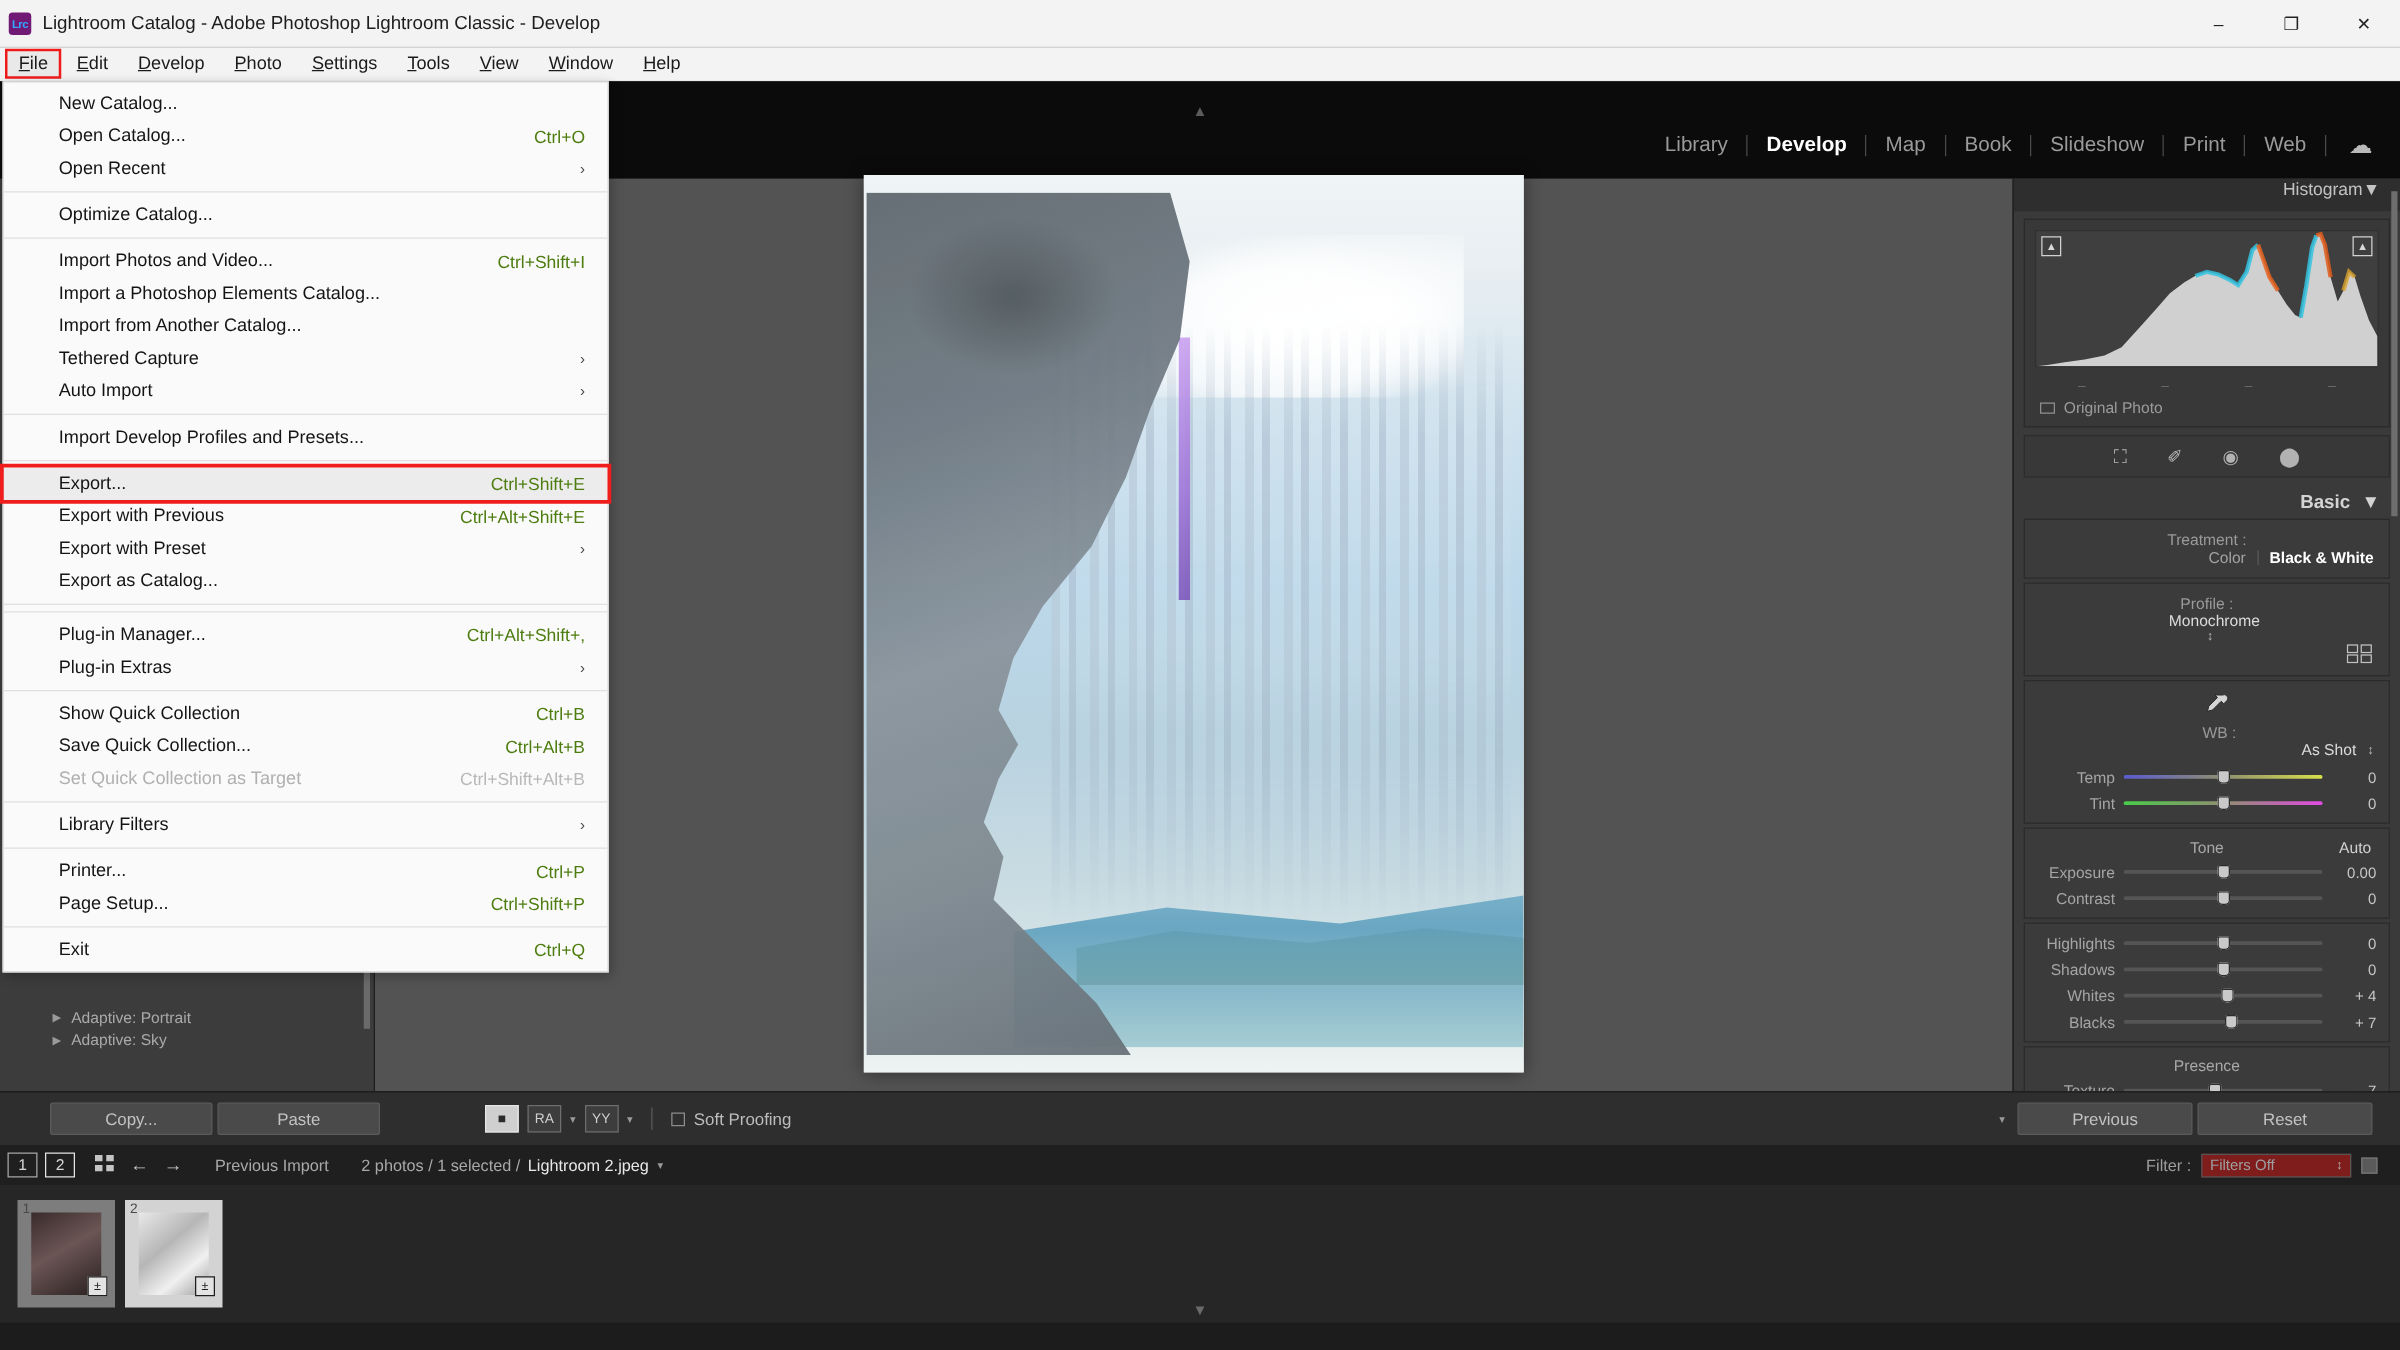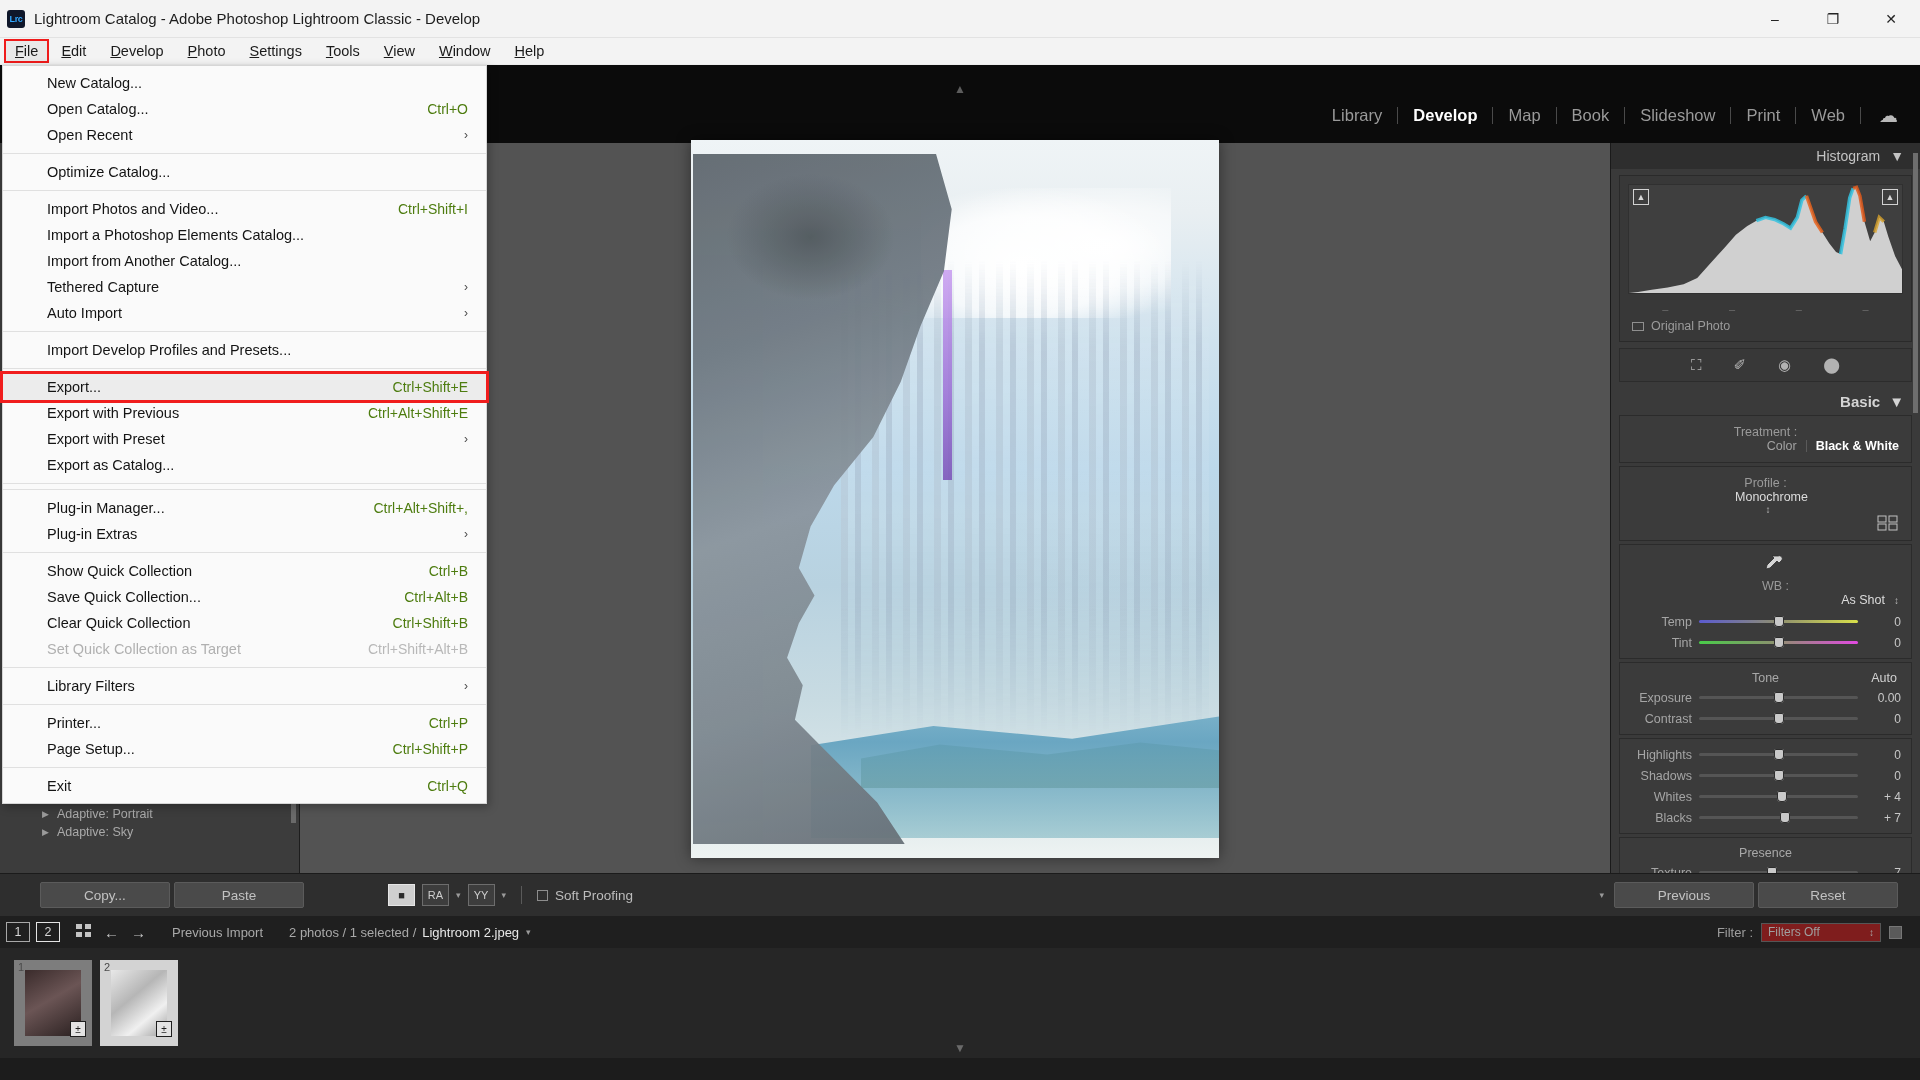--- a/index.html
+++ b/index.html
@@ -11,21 +11,21 @@
   #app { position: relative; width: 1920px; height: 1080px; }
 
   
   .titlebar {
     position: absolute; top: 0; left: 0; width: 1920px; height: 38px;
     background: #f3f3f3; display: flex; align-items: center;
     border-bottom: 1px solid #e2e2e2;
   }
   .lr-logo {
     width: 18px; height: 18px; margin-left: 7px; margin-right: 9px;
-    background: #0f172a; border-radius: 3px;
+    background: #701a75; border-radius: 3px;
     color: #31a8ff; font-size: 9px; font-weight: bold;
     display: flex; align-items: center; justify-content: center;
     letter-spacing: -0.4px;
   }
   .title-text { font-size: 15px; color: #1d1d1d; }
   .win-ctrls { position: absolute; right: 0; top: 0; height: 38px; display: flex; }
   .win-btn {
     width: 58px; height: 38px; display: flex; align-items: center; justify-content: center;
     color: #232323; font-size: 14px;
   }
@@ -154,22 +154,22 @@
     clip-path: polygon(0% 58%, 22% 38%, 52% 52%, 78% 35%, 100% 46%, 100% 100%, 0% 100%);
     opacity: .85;
   }
 
   .right-panel {
     position: absolute; top: 143px; left: 1610px; width: 310px; height: 730px;
     background: #3a3a3a; border-left: 1px solid #1a1a1a;
     color: #b8b8b8; font-size: 12.5px;
   }
   .rp-head {
-    height: 26px; display: flex; align-items: center; justify-content: flex-end;
-    padding-right: 16px; gap: 10px; color: #c3c3c3; font-size: 14px;
+    height: 26px; display: flex; align-items: flex-start; justify-content: flex-end;
+    padding-right: 16px; color: #c3c3c3; font-size: 14px;
     background: #2e2e2e;
   }
   .rp-box { margin: 6px 8px; background: #383838; border: 1px solid #2a2a2a; }
   .histo {
     height: 110px; margin: 8px; background: #3f3f3f; position: relative;
     border: 1px solid #303030;
   }
   .histo svg { position: absolute; inset: 0; width: 100%; height: 100%; }
   .clip-tri {
     position: absolute; width: 16px; height: 16px; top: 4px;
@@ -704,24 +704,20 @@
       </div>
       <div class="msep"></div>
       <div class="mrow">
         <span class="lbl">Show Quick Collection</span>
         <span class="sc">Ctrl+B</span>
       </div>
       <div class="mrow">
         <span class="lbl">Save Quick Collection...</span>
         <span class="sc">Ctrl+Alt+B</span>
       </div>
-      <div class="mrow">
-        <span class="lbl">Clear Quick Collection</span>
-        <span class="sc">Ctrl+Shift+B</span>
-      </div>
       <div class="mrow dis">
         <span class="lbl">Set Quick Collection as Target</span>
         <span class="sc">Ctrl+Shift+Alt+B</span>
       </div>
       <div class="msep"></div>
       <div class="mrow">
         <span class="lbl">Library Filters</span>
         <span class="arw">›</span>
       </div>
       <div class="msep"></div>

